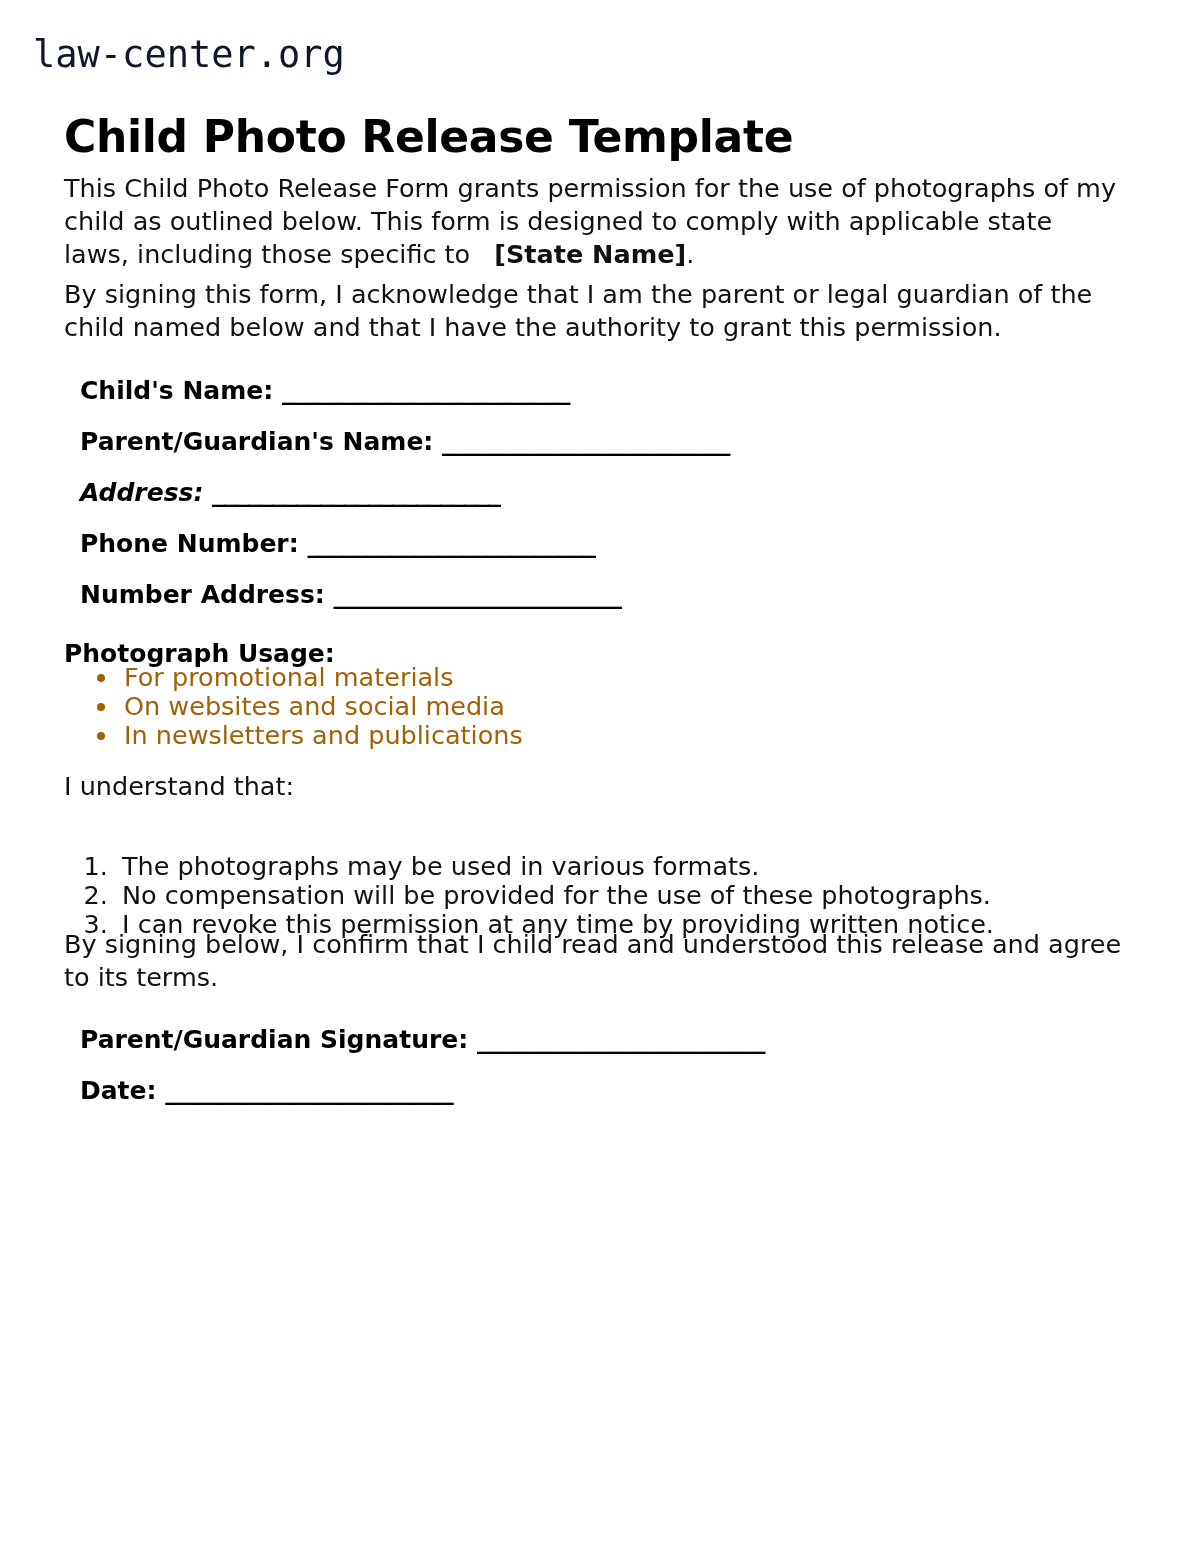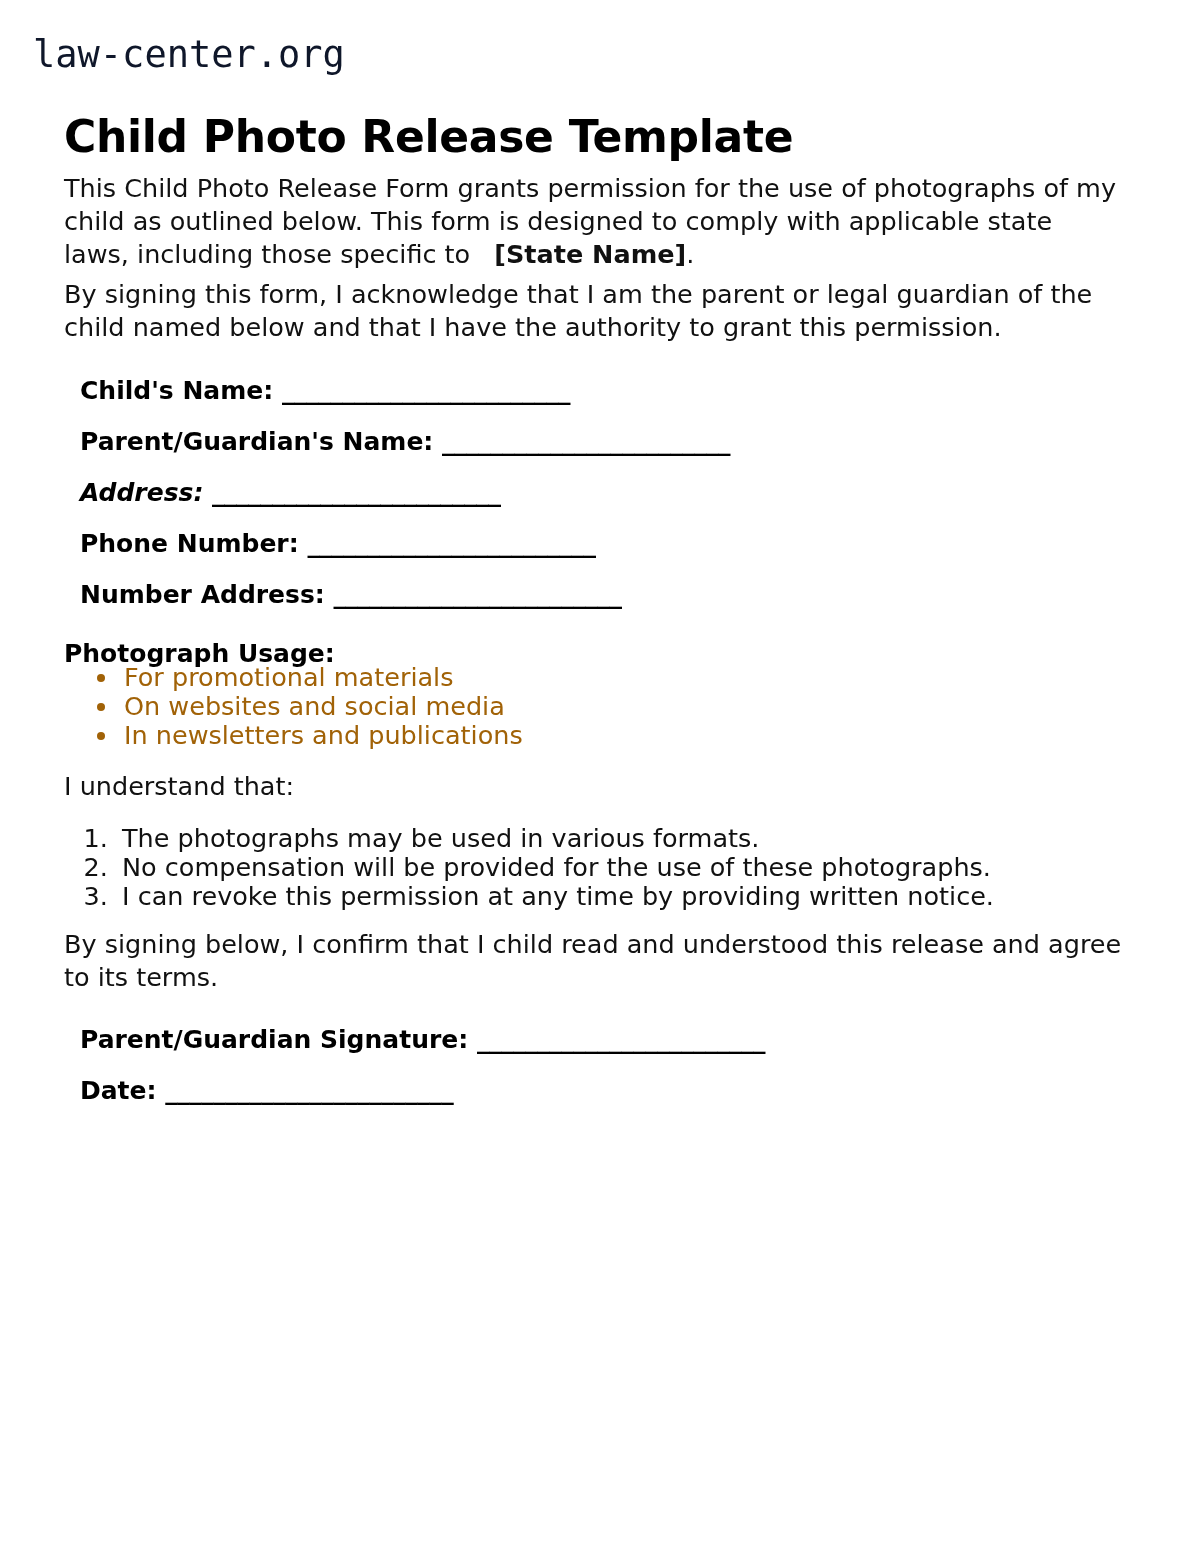--- a/index.html
+++ b/index.html
@@ -188,21 +188,21 @@
         <li>For promotional materials</li>
         <li>On websites and social media</li>
         <li>In newsletters and publications</li>
       </ul>
     </div>
 
     <div class="body-block" style="top:770px;">
       <p class="para">I understand that:</p>
     </div>
 
-    <div class="body-block" style="top:824px;">
+    <div class="body-block" style="top:852px;">
       <ol class="numbers">
         <li>The photographs may be used in various formats.</li>
         <li>No compensation will be provided for the use of these photographs.</li>
         <li>I can revoke this permission at any time by providing written notice.</li>
       </ol>
     </div>
 
     <div class="body-block" style="top:928px;">
       <p class="para">By signing below, I confirm that I child read and understood this release and agree to its terms.</p>
     </div>

